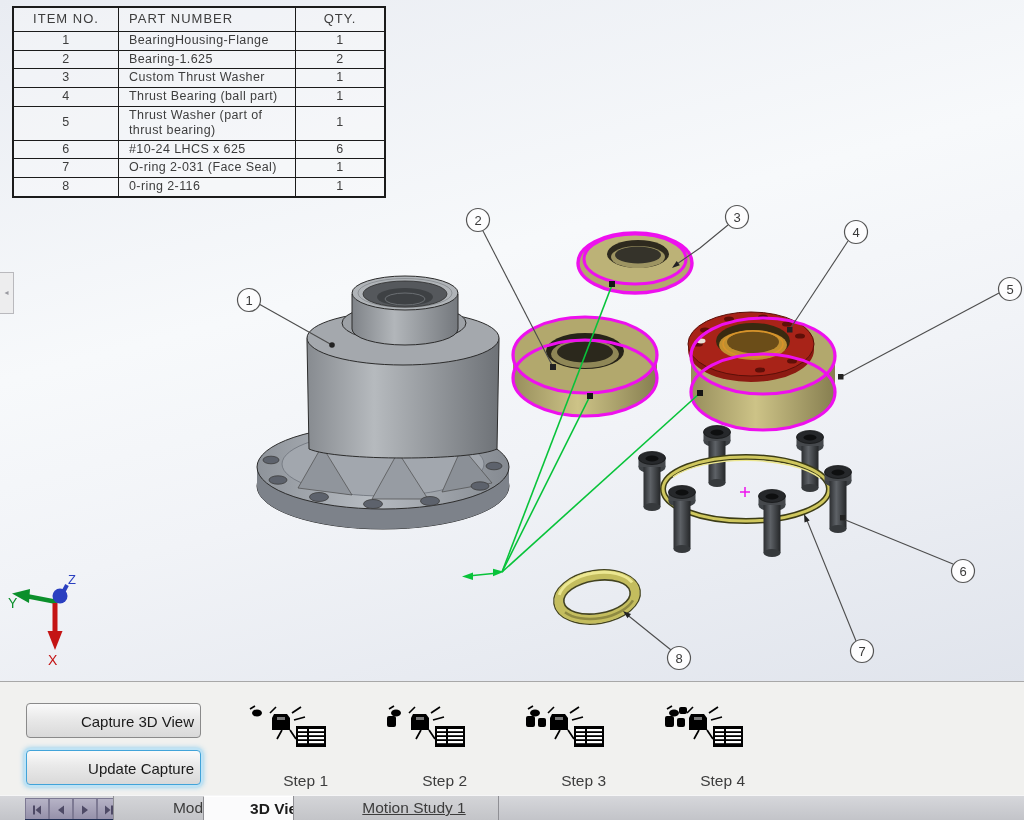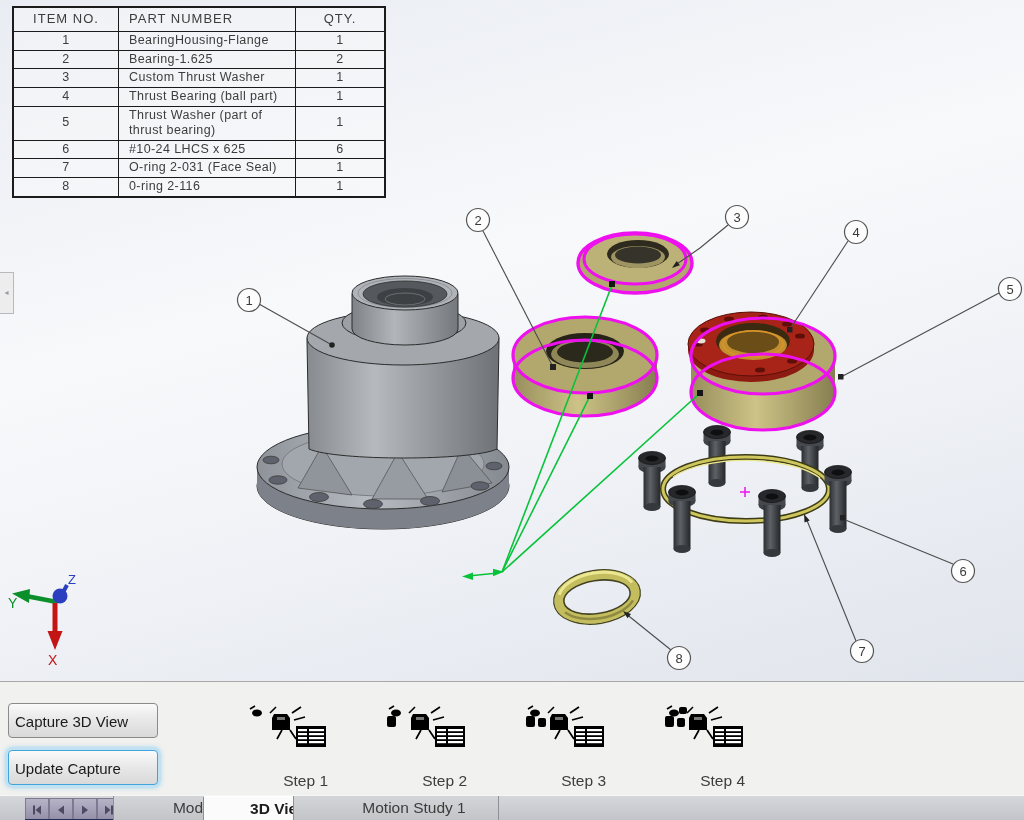--- a/index.html
+++ b/index.html
@@ -23,23 +23,23 @@
   
   #anno{position:absolute;left:116px;top:567px;font-size:14px;font-weight:bold;
         letter-spacing:.4px;white-space:nowrap;}
   
   #flyout{position:absolute;left:0;top:272px;width:13px;height:40px;
         background:#ededee;border:1px solid #b9b9bd;border-left:none;
         color:#9a9aa0;font-size:8px;line-height:40px;text-align:center;}
   
   #panel{position:absolute;left:0;top:681px;width:1024px;height:114px;
         background:#f1f1ef;border-top:1px solid #a8a8a8;}
-  .btn{position:absolute;left:8px;width:150px;height:35px;border-radius:4px;
+  .btn{position:absolute;left:26px;width:175px;height:35px;border-radius:4px;
         border:1px solid #8a8a8a;background:linear-gradient(#fafafa,#e9e9e9 45%,#d9d9d9);
-        font-size:15px;color:#1a1a1a;text-align:left;line-height:33px;cursor:pointer;
+        font-size:15px;color:#1a1a1a;text-align:right;line-height:33px;cursor:pointer;
         font-family:"Liberation Sans",sans-serif;}
   #btn-capture{top:21px;}
   #btn-update{top:68px;border:1px solid #41a3d9;
         box-shadow:0 0 0 2px #bfe3f5,0 0 5px 2px rgba(110,195,238,.85);}
   .step{position:absolute;top:22px;width:139px;height:100px;text-align:right;}
   .step .thumb{display:inline-block;margin-left:14px;}
   .step .lbl{display:block;margin-top:16px;font-size:15.5px;color:#3d3d3d;}
   
   #tabbar{position:absolute;left:0;top:795px;width:1024px;height:25px;
         background:linear-gradient(#d6d7db,#c2c3c8);border-top:1px solid #f6f6f7;}
@@ -47,21 +47,21 @@
   .navbtn{width:22px;height:21px;margin-right:0px;border:1px solid #7d7993;
         background:linear-gradient(#b6b3c6,#948fa9);display:flex;align-items:center;
         justify-content:center;}
   .navunder{position:absolute;left:25px;top:23px;width:91px;height:2px;background:#223055;}
   .tab{position:absolute;top:0px;height:24px;line-height:24px;text-align:center;
         font-size:15.5px;color:#3c3c3c;border:1px solid #8f8f94;border-top:none;
         background:linear-gradient(#d4d5d8,#c3c4c8);padding-left:36px;}
   .tab.active{background:#fbfbfc;font-weight:bold;color:#1c1c1c;border-top:1px solid #fff;}
   #tab-model{left:113px;width:88px;}
   #tab-3dviews{left:203px;width:88px;}
-  #tab-motion{left:293px;width:168px;}
+  #tab-motion{left:293px;width:168px;text-decoration:underline;}
 </style>
 </head>
 <body>
 
 <div id="viewport">
 
   <svg id="scene" width="1024" height="682" viewBox="0 0 1024 682">
     <defs>
       <linearGradient id="bodyGrad" x1="0" y1="0" x2="1" y2="0">
         <stop offset="0" stop-color="#878b90"></stop>

